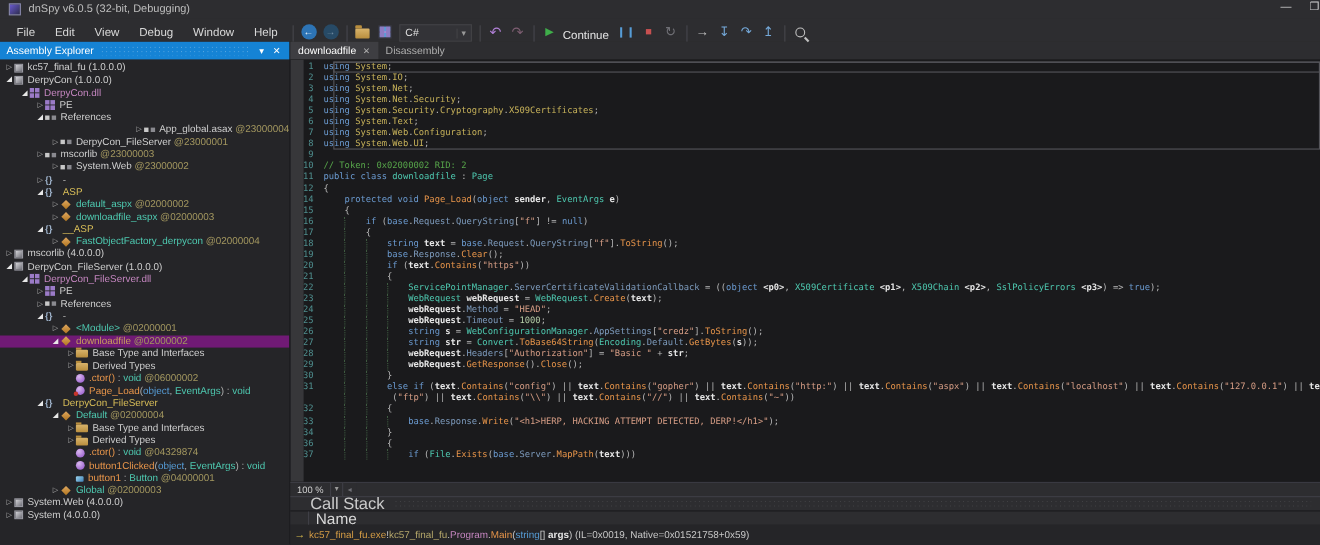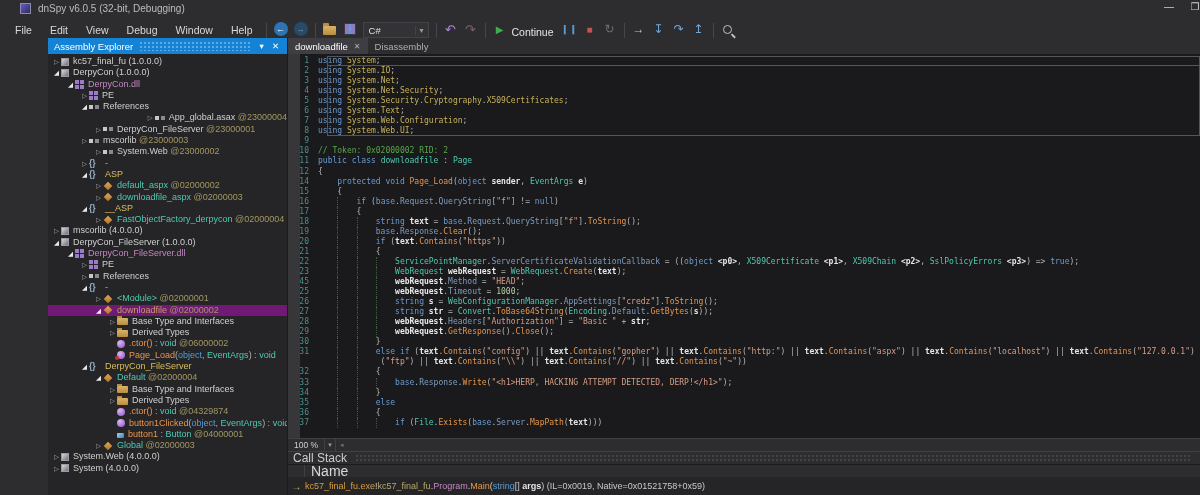--- a/index.html
+++ b/index.html
@@ -1,20 +1,20 @@
 <!DOCTYPE html>
 <html><head>
 <meta charset="utf-8">
 <style>
   * { margin:0; padding:0; box-sizing:border-box; }
   html,body { width:1200px; height:495px; overflow:hidden; background:#2D2D30;
     font-family:"Liberation Sans", sans-serif; color:#CCCCCC; }
 
   
-  #titlebar { height:17px; display:flex; align-items:center; padding-left:20px; background:#2D2D30; position:relative; }
+  #titlebar { height:17px; display:flex; align-items:center; padding-left:8px; background:#2D2D30; position:relative; }
   #app-icon { width:11px; height:11px; border:1px solid #8A8AB0; background:linear-gradient(135deg,#6A5ACD,#2D2D4E); margin-right:7px; }
   #title-text { font-size:10px; color:#BDBDBD; }
   #win-btns { position:absolute; right:-8px; top:0; display:flex; }
   .winbtn { width:26px; height:15px; color:#D0D0D0; font-size:10px; text-align:center; line-height:14px; }
 
   
   #menurow { height:21px; display:flex; align-items:flex-end; background:#2D2D30; padding-left:6px; }
   .menu-item { font-size:10.5px; color:#D8D8D8; padding:2px 9px; }
   .tsep { width:1px; height:15px; background:#46464C; margin:0 4px; }
   .tbtn { display:inline-flex; align-items:center; justify-content:center; width:20px; height:18px; font-size:11px; }
@@ -38,21 +38,21 @@
   .stop { color:#C75050; font-size:10px; }
   .restart { color:#6E6E74; font-size:12px; }
   .step { color:#74A8D8; font-size:12px; }
   .step.next { color:#C0C0C0; }
   .mag { width:9px; height:9px; border:1.5px solid #C0C0C0; border-radius:50%; position:relative; }
   .mag::after { content:""; position:absolute; width:5px; height:1.5px; background:#C0C0C0; transform:rotate(45deg);
     left:7px; top:9px; }
 
   
   #main { display:flex; height:457px; }
-  #sidebar { width:240px; background:#252528; display:flex; flex-direction:column; border-right:1px solid #1B1B1D;margin-left:48px; }
+  #sidebar { width:264px; background:#252528; display:flex; flex-direction:column; border-right:1px solid #1B1B1D; }
   #ae-header { height:16px; background:#1583D5; display:flex; align-items:center; padding:0 4px 0 6px; }
   #ae-title { font-size:9.5px; color:#FFFFFF; white-space:nowrap; }
   #ae-texture { flex:1; height:10px; margin:0 6px;
     background-image:radial-gradient(rgba(255,255,255,.35) .7px, transparent .8px); background-size:4px 4px; }
   .ae-btn { color:#FFFFFF; font-size:8.5px; padding:0 4px; }
 
   #tree { flex:1; overflow:hidden; padding-top:2px; }
   .trow { height:11.3px; line-height:11.3px; white-space:nowrap; font-size:9px; color:#CFCFCF; display:flex; align-items:center; }
   .trow.sel { background:#701a75; }
   .exp { width:9px; display:inline-block; text-align:center; font-size:6.5px; color:#A8A8A8; flex:none; }
@@ -94,21 +94,21 @@
   .selbox { position:absolute; left:39px; right:0; border:1px solid #55555A; pointer-events:none; }
 
   #zoombar { height:13px; background:#2D2D30; display:flex; align-items:center; border-top:1px solid #3F3F46; }
   #zoom-label { font-size:8.5px; color:#D0D0D0; padding:0 6px; }
   #zoom-caret { width:12px; font-size:7px; color:#9A9A9A; text-align:center; border-left:1px solid #3F3F46; border-right:1px solid #3F3F46; height:100%; line-height:12px; }
   #hscroll-arrow { color:#6E6E74; font-size:7px; padding:0 4px; }
   #hscroll-track { flex:1; height:100%; background:#2D2D30; }
 
   #callstack { background:#252528; }
   #cs-header { height:13px; background:#2D2D30; display:flex; align-items:center; padding-left:5px; border-top:1px solid #3F3F46; }
-  #cs-title { font-size:12px; color:#CCCCCC; white-space:nowrap; }
+  #cs-title { font-size:15px; color:#CCCCCC; white-space:nowrap;margin-left:13px; }
   #cs-texture { flex:1; height:8px; margin:0 8px;
     background-image:radial-gradient(rgba(255,255,255,.12) .7px, transparent .8px); background-size:4px 4px; }
   #cs-colhead { height:13px; background:#2D2D30; border-top:1px solid #1B1B1D; display:flex; align-items:center; }
   #cs-colhead .colgap { width:17px; border-right:1px solid #3F3F46; height:100%; }
   #cs-colname { font-size:14px; color:#D8D8D8; padding-left:6px; }
   #cs-row { height:18px; display:flex; align-items:center; background:#252528; font-size:9px; }
   #cs-arrow { width:17px; text-align:center; color:#D6B94C; font-weight:bold; font-size:10px; flex:none; }
   #cs-frame { white-space:nowrap; overflow:hidden; }
   .f-exe{color:#D69D45} .f-olv{color:#B5A76A} .f-pur{color:#C586C0} .f-org{color:#E8954A}
   .f-kb{color:#569CD6} .f-l{color:#E6E6E6;font-weight:bold} .f-w{color:#C8C8C8}
@@ -396,33 +396,32 @@
           <div class="cl"><span class="ln">14</span><span class="ct"><span class="g"></span><span class="tk-k">protected void </span><span class="tk-m">Page_Load</span><span class="tk-o">(</span><span class="tk-k">object</span><span class="tk-l"> sender</span><span class="tk-o">, </span><span class="tk-t">EventArgs</span><span class="tk-l"> e</span><span class="tk-o">)</span></span></div>
           <div class="cl"><span class="ln">15</span><span class="ct"><span class="g"></span><span class="tk-o">{</span></span></div>
           <div class="cl"><span class="ln">16</span><span class="ct"><span class="g"></span><span class="g"></span><span class="tk-k">if </span><span class="tk-o">(</span><span class="tk-k">base</span><span class="tk-o">.</span><span class="tk-p">Request</span><span class="tk-o">.</span><span class="tk-p">QueryString</span><span class="tk-o">[</span><span class="tk-s">"f"</span><span class="tk-o">] != </span><span class="tk-k">null</span><span class="tk-o">)</span></span></div>
           <div class="cl"><span class="ln">17</span><span class="ct"><span class="g"></span><span class="g"></span><span class="tk-o">{</span></span></div>
           <div class="cl"><span class="ln">18</span><span class="ct"><span class="g"></span><span class="g"></span><span class="g"></span><span class="tk-k">string </span><span class="tk-l">text</span><span class="tk-o"> = </span><span class="tk-k">base</span><span class="tk-o">.</span><span class="tk-p">Request</span><span class="tk-o">.</span><span class="tk-p">QueryString</span><span class="tk-o">[</span><span class="tk-s">"f"</span><span class="tk-o">].</span><span class="tk-m">ToString</span><span class="tk-o">();</span></span></div>
           <div class="cl"><span class="ln">19</span><span class="ct"><span class="g"></span><span class="g"></span><span class="g"></span><span class="tk-k">base</span><span class="tk-o">.</span><span class="tk-p">Response</span><span class="tk-o">.</span><span class="tk-m">Clear</span><span class="tk-o">();</span></span></div>
           <div class="cl"><span class="ln">20</span><span class="ct"><span class="g"></span><span class="g"></span><span class="g"></span><span class="tk-k">if </span><span class="tk-o">(</span><span class="tk-l">text</span><span class="tk-o">.</span><span class="tk-m">Contains</span><span class="tk-o">(</span><span class="tk-s">"https"</span><span class="tk-o">))</span></span></div>
           <div class="cl"><span class="ln">21</span><span class="ct"><span class="g"></span><span class="g"></span><span class="g"></span><span class="tk-o">{</span></span></div>
           <div class="cl"><span class="ln">22</span><span class="ct"><span class="g"></span><span class="g"></span><span class="g"></span><span class="g"></span><span class="tk-t">ServicePointManager</span><span class="tk-o">.</span><span class="tk-p">ServerCertificateValidationCallback</span><span class="tk-o"> = ((</span><span class="tk-k">object</span><span class="tk-l"> &lt;p0&gt;</span><span class="tk-o">, </span><span class="tk-t">X509Certificate</span><span class="tk-l"> &lt;p1&gt;</span><span class="tk-o">, </span><span class="tk-t">X509Chain</span><span class="tk-l"> &lt;p2&gt;</span><span class="tk-o">, </span><span class="tk-t">SslPolicyErrors</span><span class="tk-l"> &lt;p3&gt;</span><span class="tk-o">) =&gt; </span><span class="tk-k">true</span><span class="tk-o">);</span></span></div>
           <div class="cl"><span class="ln">23</span><span class="ct"><span class="g"></span><span class="g"></span><span class="g"></span><span class="g"></span><span class="tk-t">WebRequest</span><span class="tk-l"> webRequest</span><span class="tk-o"> = </span><span class="tk-t">WebRequest</span><span class="tk-o">.</span><span class="tk-m">Create</span><span class="tk-o">(</span><span class="tk-l">text</span><span class="tk-o">);</span></span></div>
-          <div class="cl"><span class="ln">45</span><span class="ct"><span class="g"></span><span class="g"></span><span class="g"></span><span class="g"></span><span class="tk-l">webRequest</span><span class="tk-o">.</span><span class="tk-p">Method</span><span class="tk-o"> = </span><span class="tk-s">"HEAD"</span><span class="tk-o">;</span></span></div>
+          <div class="cl"><span class="ln">24</span><span class="ct"><span class="g"></span><span class="g"></span><span class="g"></span><span class="g"></span><span class="tk-l">webRequest</span><span class="tk-o">.</span><span class="tk-p">Method</span><span class="tk-o"> = </span><span class="tk-s">"HEAD"</span><span class="tk-o">;</span></span></div>
           <div class="cl"><span class="ln">25</span><span class="ct"><span class="g"></span><span class="g"></span><span class="g"></span><span class="g"></span><span class="tk-l">webRequest</span><span class="tk-o">.</span><span class="tk-p">Timeout</span><span class="tk-o"> = </span><span class="tk-num">1000</span><span class="tk-o">;</span></span></div>
           <div class="cl"><span class="ln">26</span><span class="ct"><span class="g"></span><span class="g"></span><span class="g"></span><span class="g"></span><span class="tk-k">string </span><span class="tk-l">s</span><span class="tk-o"> = </span><span class="tk-t">WebConfigurationManager</span><span class="tk-o">.</span><span class="tk-p">AppSettings</span><span class="tk-o">[</span><span class="tk-s">"credz"</span><span class="tk-o">].</span><span class="tk-m">ToString</span><span class="tk-o">();</span></span></div>
           <div class="cl"><span class="ln">27</span><span class="ct"><span class="g"></span><span class="g"></span><span class="g"></span><span class="g"></span><span class="tk-k">string </span><span class="tk-l">str</span><span class="tk-o"> = </span><span class="tk-t">Convert</span><span class="tk-o">.</span><span class="tk-m">ToBase64String</span><span class="tk-o">(</span><span class="tk-t">Encoding</span><span class="tk-o">.</span><span class="tk-p">Default</span><span class="tk-o">.</span><span class="tk-m">GetBytes</span><span class="tk-o">(</span><span class="tk-l">s</span><span class="tk-o">));</span></span></div>
           <div class="cl"><span class="ln">28</span><span class="ct"><span class="g"></span><span class="g"></span><span class="g"></span><span class="g"></span><span class="tk-l">webRequest</span><span class="tk-o">.</span><span class="tk-p">Headers</span><span class="tk-o">[</span><span class="tk-s">"Authorization"</span><span class="tk-o">] = </span><span class="tk-s">"Basic "</span><span class="tk-o"> + </span><span class="tk-l">str</span><span class="tk-o">;</span></span></div>
           <div class="cl"><span class="ln">29</span><span class="ct"><span class="g"></span><span class="g"></span><span class="g"></span><span class="g"></span><span class="tk-l">webRequest</span><span class="tk-o">.</span><span class="tk-m">GetResponse</span><span class="tk-o">().</span><span class="tk-m">Close</span><span class="tk-o">();</span></span></div>
           <div class="cl"><span class="ln">30</span><span class="ct"><span class="g"></span><span class="g"></span><span class="g"></span><span class="tk-o">}</span></span></div>
           <div class="cl"><span class="ln">31</span><span class="ct"><span class="g"></span><span class="g"></span><span class="g"></span><span class="tk-k">else if </span><span class="tk-o">(</span><span class="tk-l">text</span><span class="tk-o">.</span><span class="tk-m">Contains</span><span class="tk-o">(</span><span class="tk-s">"config"</span><span class="tk-o">) || </span><span class="tk-l">text</span><span class="tk-o">.</span><span class="tk-m">Contains</span><span class="tk-o">(</span><span class="tk-s">"gopher"</span><span class="tk-o">) || </span><span class="tk-l">text</span><span class="tk-o">.</span><span class="tk-m">Contains</span><span class="tk-o">(</span><span class="tk-s">"http:"</span><span class="tk-o">) || </span><span class="tk-l">text</span><span class="tk-o">.</span><span class="tk-m">Contains</span><span class="tk-o">(</span><span class="tk-s">"aspx"</span><span class="tk-o">) || </span><span class="tk-l">text</span><span class="tk-o">.</span><span class="tk-m">Contains</span><span class="tk-o">(</span><span class="tk-s">"localhost"</span><span class="tk-o">) || </span><span class="tk-l">text</span><span class="tk-o">.</span><span class="tk-m">Contains</span><span class="tk-o">(</span><span class="tk-s">"127.0.0.1"</span><span class="tk-o">) || </span><span class="tk-l">text</span><span class="tk-o">.</span><span class="tk-m">Contains</span></span></div>
           <div class="cl"><span class="ln"></span><span class="ct"><span class="g"></span><span class="g"></span><span class="g"></span><span class="tk-o"> (</span><span class="tk-s">"ftp"</span><span class="tk-o">) || </span><span class="tk-l">text</span><span class="tk-o">.</span><span class="tk-m">Contains</span><span class="tk-o">(</span><span class="tk-s">"\\"</span><span class="tk-o">) || </span><span class="tk-l">text</span><span class="tk-o">.</span><span class="tk-m">Contains</span><span class="tk-o">(</span><span class="tk-s">"//"</span><span class="tk-o">) || </span><span class="tk-l">text</span><span class="tk-o">.</span><span class="tk-m">Contains</span><span class="tk-o">(</span><span class="tk-s">"~"</span><span class="tk-o">))</span></span></div>
           <div class="cl"><span class="ln">32</span><span class="ct"><span class="g"></span><span class="g"></span><span class="g"></span><span class="tk-o">{</span></span></div>
           <div class="cl"><span class="ln">33</span><span class="ct"><span class="g"></span><span class="g"></span><span class="g"></span><span class="g"></span><span class="tk-k">base</span><span class="tk-o">.</span><span class="tk-p">Response</span><span class="tk-o">.</span><span class="tk-m">Write</span><span class="tk-o">(</span><span class="tk-s">"&lt;h1&gt;HERP, HACKING ATTEMPT DETECTED, DERP!&lt;/h1&gt;"</span><span class="tk-o">);</span></span></div>
           <div class="cl"><span class="ln">34</span><span class="ct"><span class="g"></span><span class="g"></span><span class="g"></span><span class="tk-o">}</span></span></div>
-          <div class="cl"><span class="ln">35</span><span class="ct"><span class="g"></span><span class="g"></span><span class="g"></span><span class="tk-k">else</span></span></div>
           <div class="cl"><span class="ln">36</span><span class="ct"><span class="g"></span><span class="g"></span><span class="g"></span><span class="tk-o">{</span></span></div>
           <div class="cl"><span class="ln">37</span><span class="ct"><span class="g"></span><span class="g"></span><span class="g"></span><span class="g"></span><span class="tk-k">if </span><span class="tk-o">(</span><span class="tk-t">File</span><span class="tk-o">.</span><span class="tk-m">Exists</span><span class="tk-o">(</span><span class="tk-k">base</span><span class="tk-o">.</span><span class="tk-p">Server</span><span class="tk-o">.</span><span class="tk-m">MapPath</span><span class="tk-o">(</span><span class="tk-l">text</span><span class="tk-o">)))</span></span></div>
         </div>
     </div>
 
     <div id="zoombar">
       <span id="zoom-label">100 %</span>
       <span id="zoom-caret">▾</span>
       <span id="hscroll-arrow">◂</span>
       <span id="hscroll-track"></span>

